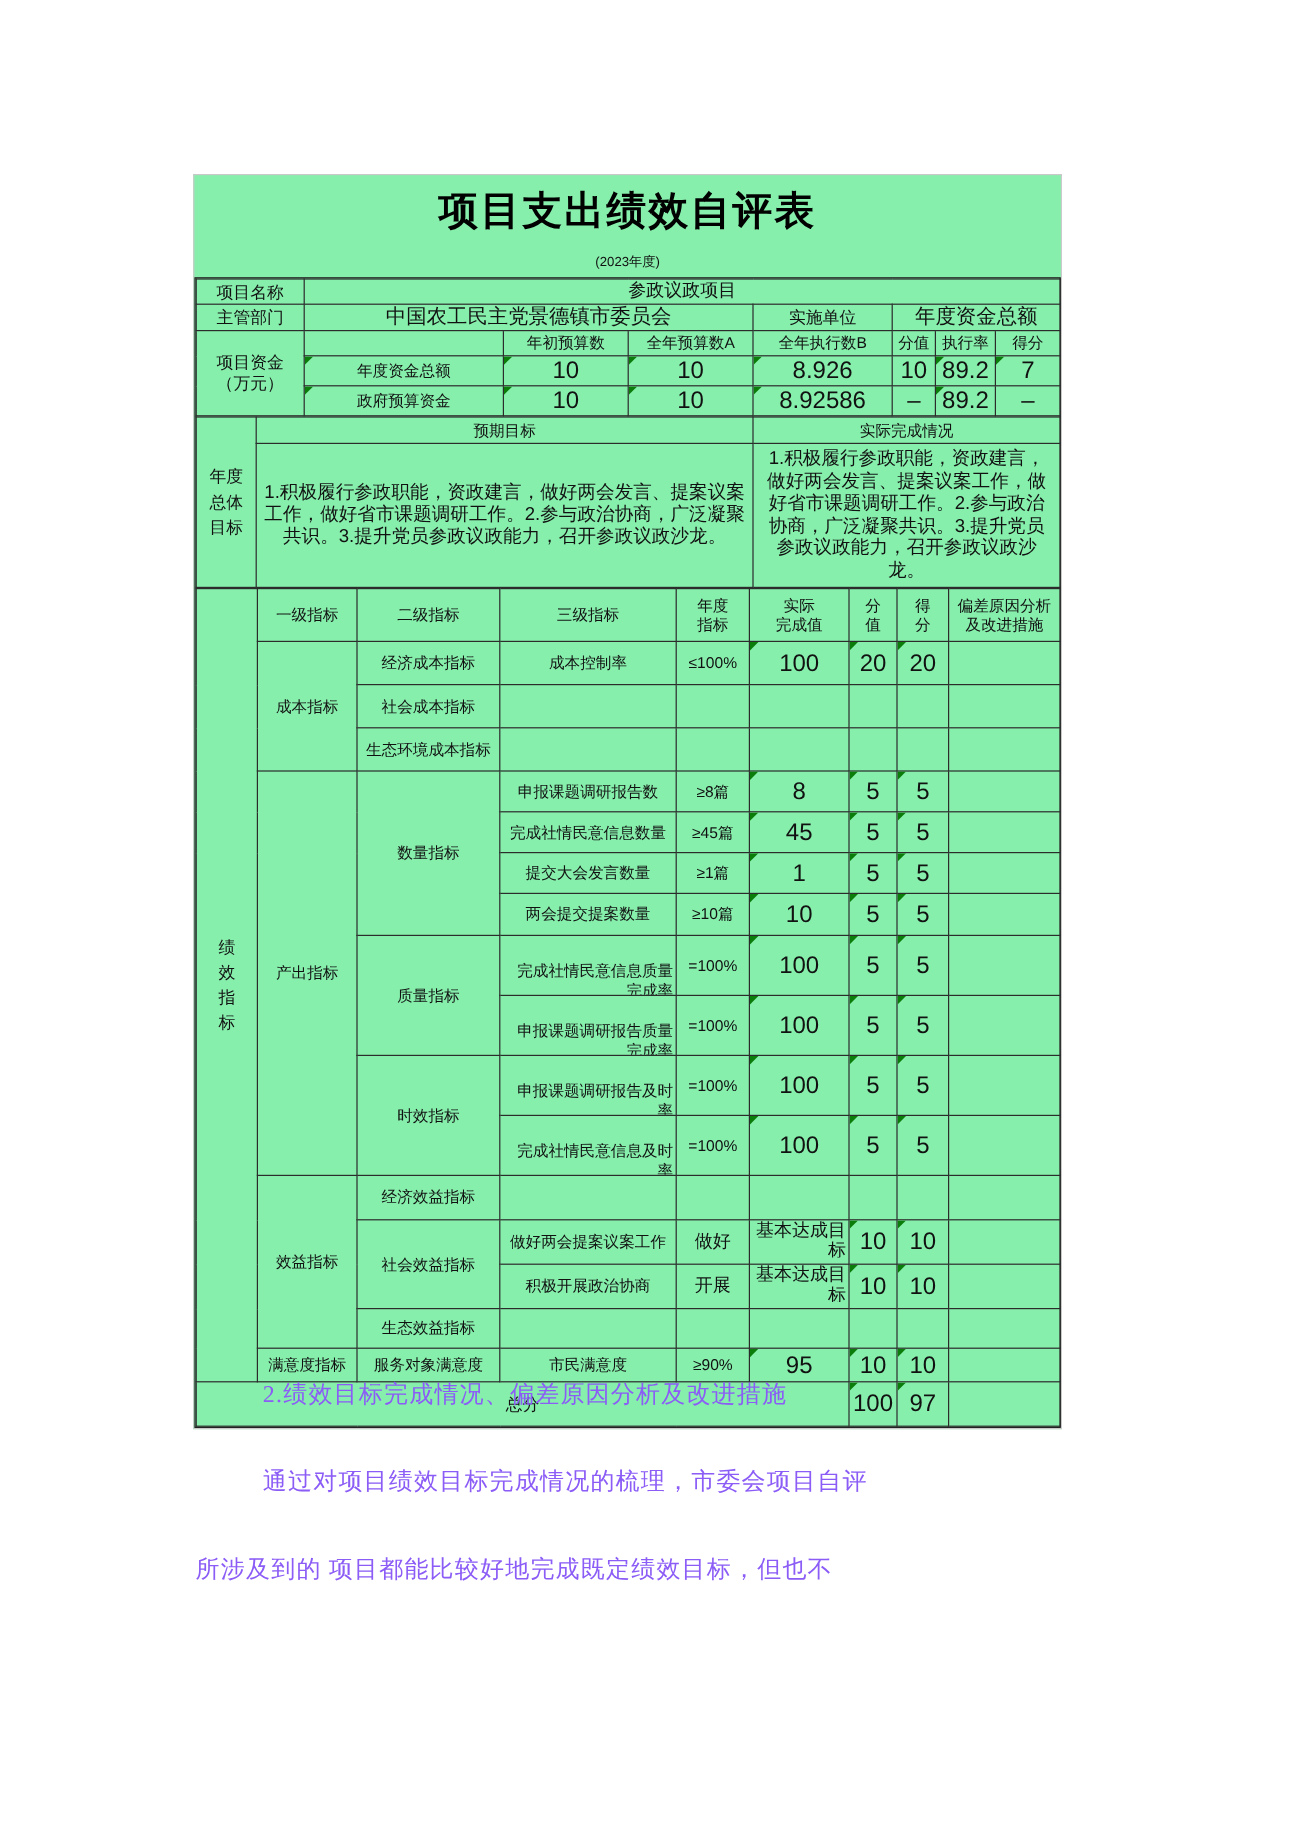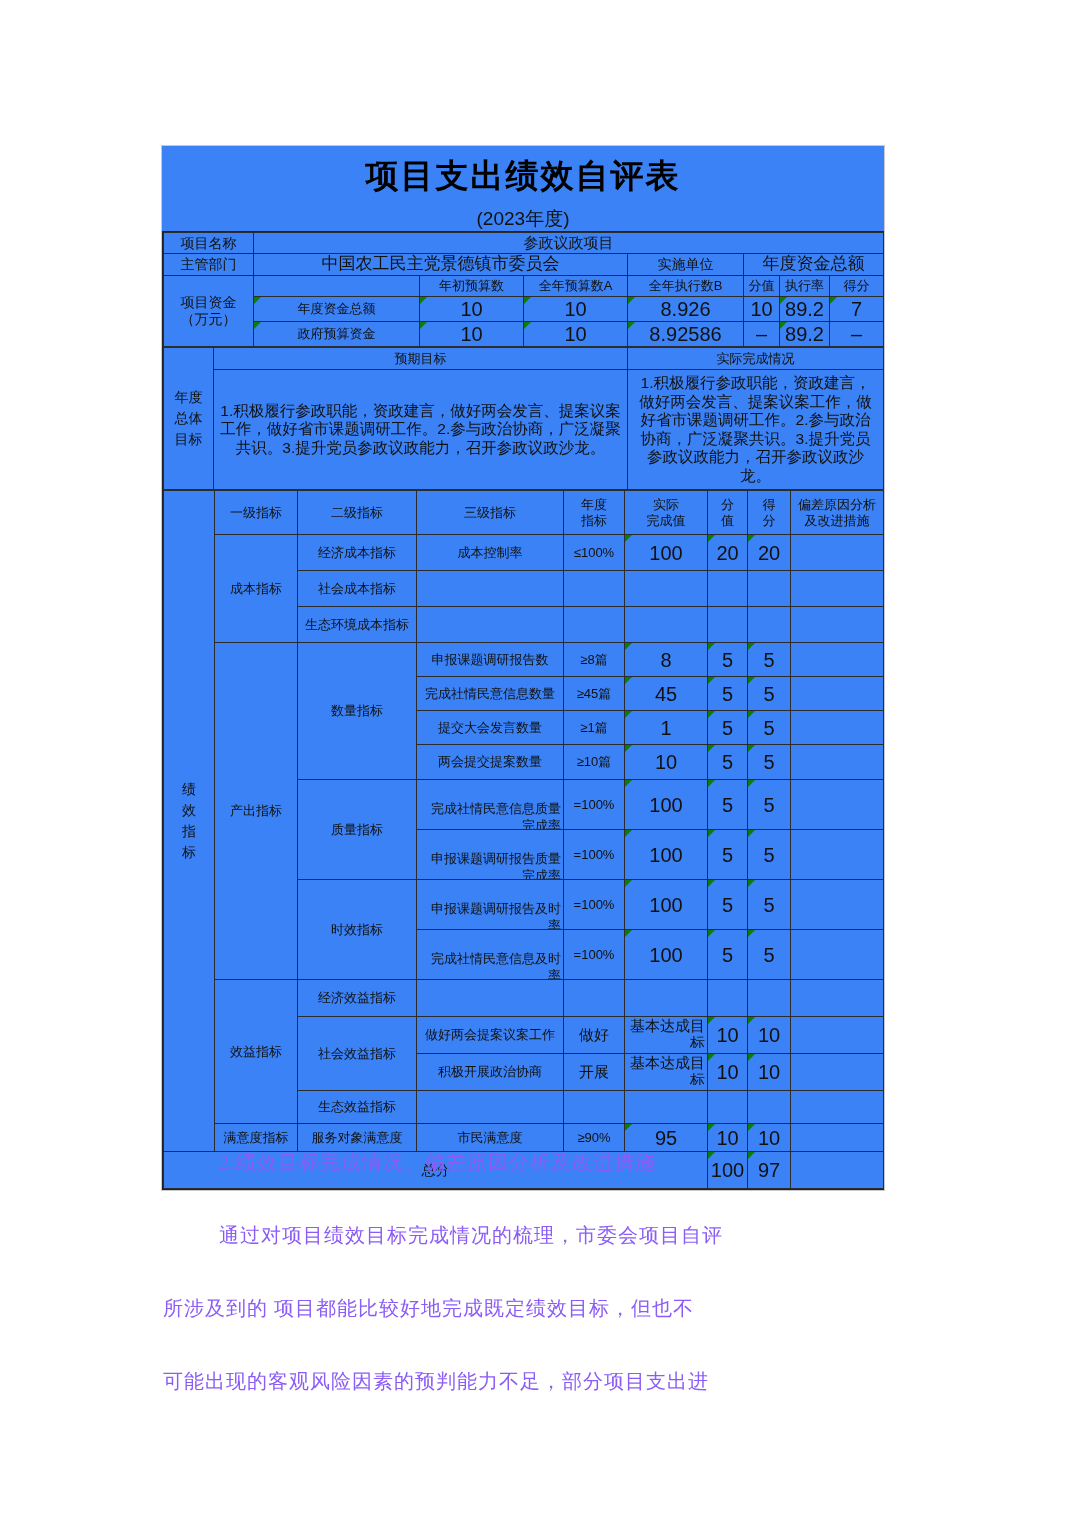--- a/index.html
+++ b/index.html
@@ -1,22 +1,22 @@
 <!DOCTYPE html>
 <html><head>
 <meta charset="utf-8">
 <style>
   html,body{margin:0;padding:0;background:#ffffff;}
   .page{position:relative;width:1074px;height:1520px;background:#ffffff;overflow:hidden;
         font-family:"Liberation Sans","DejaVu Sans",sans-serif;color:#1a1a1a;}
-  .sheet{position:absolute;left:161px;top:145px;width:722px;border:1px solid #c9c9c9;background:#3b82f6;}
+  .sheet{position:absolute;left:161px;top:145px;width:722px;border:1px solid #c9c9c9;background:#86efac;}
   .title-row{height:60px;display:flex;align-items:center;justify-content:center;
              font-size:33px;font-weight:bold;letter-spacing:2px;color:#000;}
   .subtitle-row{height:25px;display:flex;align-items:center;justify-content:center;
-                font-size:19px;color:#111;}
+                font-size:11px;color:#111;}
   table{border-collapse:collapse;table-layout:fixed;width:720px;}
   .grid{border:1px solid #222;}
   td{border:1px solid #2c2c2c;box-sizing:border-box;padding:0 2px;text-align:center;
      vertical-align:middle;font-size:13px;line-height:1.2;color:#111;overflow:hidden;
      position:relative;}
   .left{text-align:center;}
   .lbl{font-size:14px;}
   .big{font-size:17px;}
   .mid{font-size:15px;}
   .num{font-size:20px;}
@@ -314,15 +314,14 @@
         </tr>
       </tbody>
         </table>
     </div>
   </div>
 
   <div class="bodytext">
     <p class="indent">2.绩效目标完成情况、偏差原因分析及改进措施</p>
     <p class="indent">通过对项目绩效目标完成情况的梳理，市委会项目自评</p>
     <p>所涉及到的 项目都能比较好地完成既定绩效目标，但也不</p>
-    <p>可能出现的客观风险因素的预判能力不足，部分项目支出进</p>
   </div>
 </div>
 
 </body></html>

